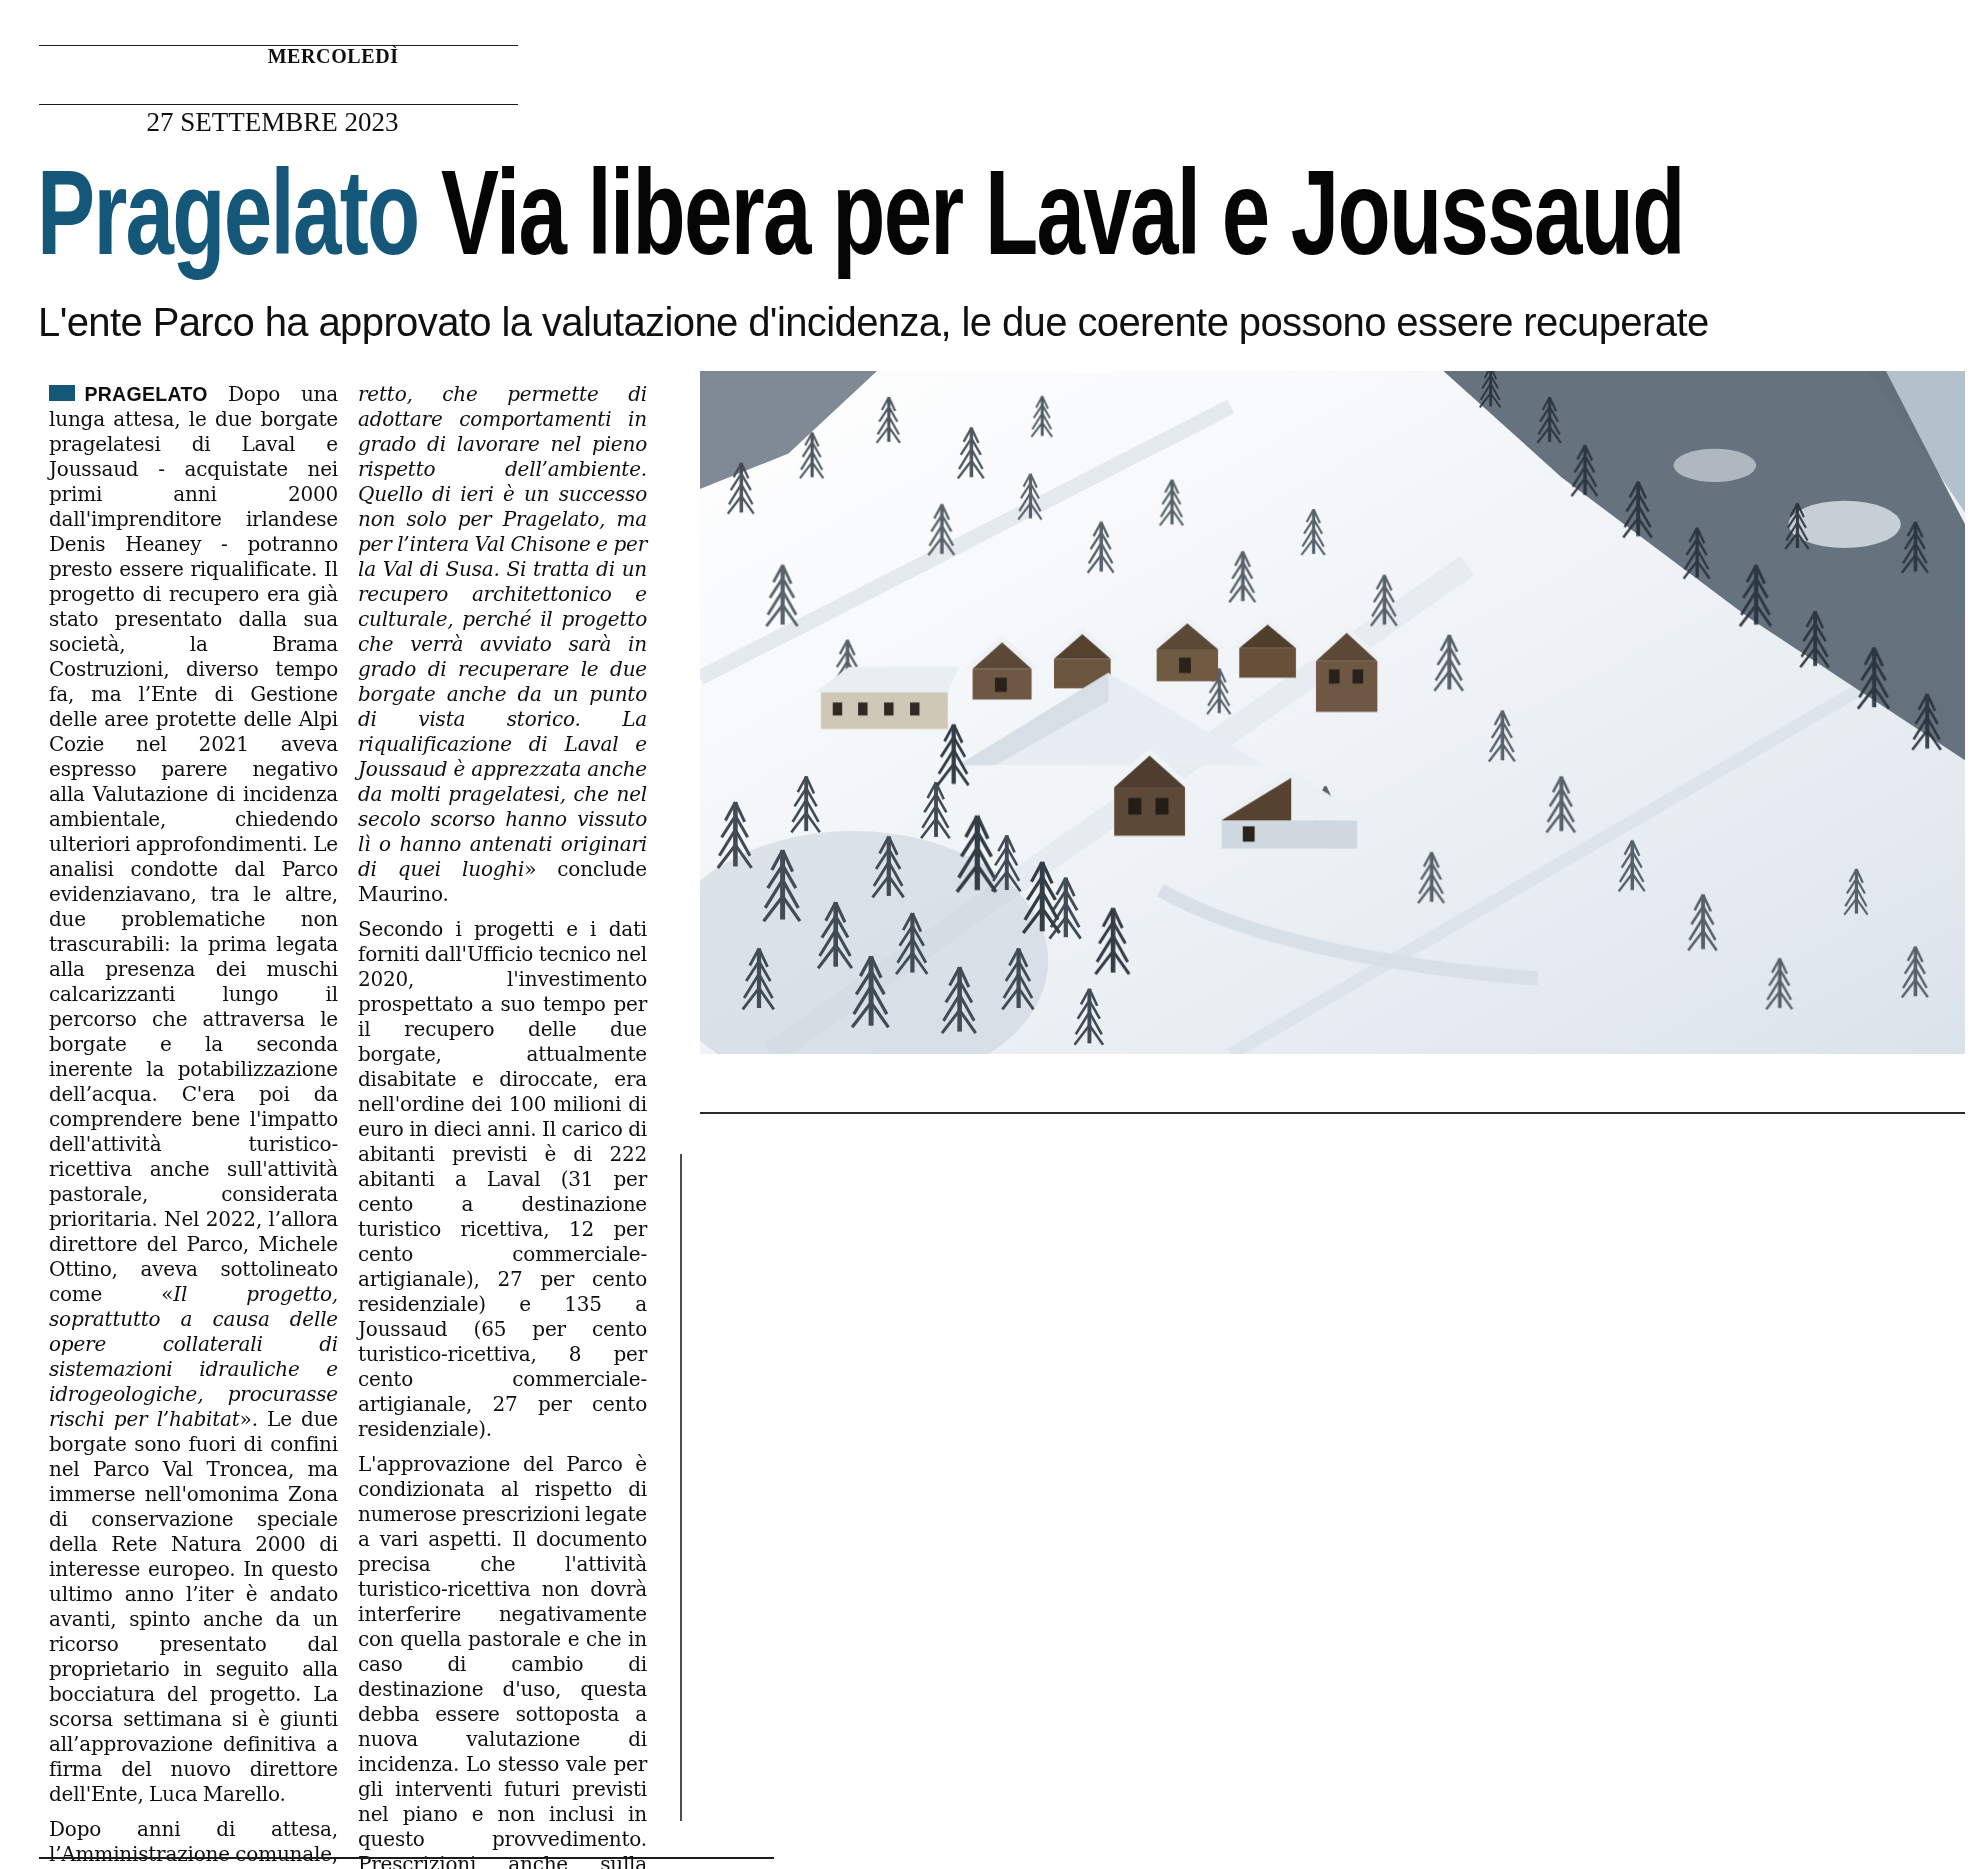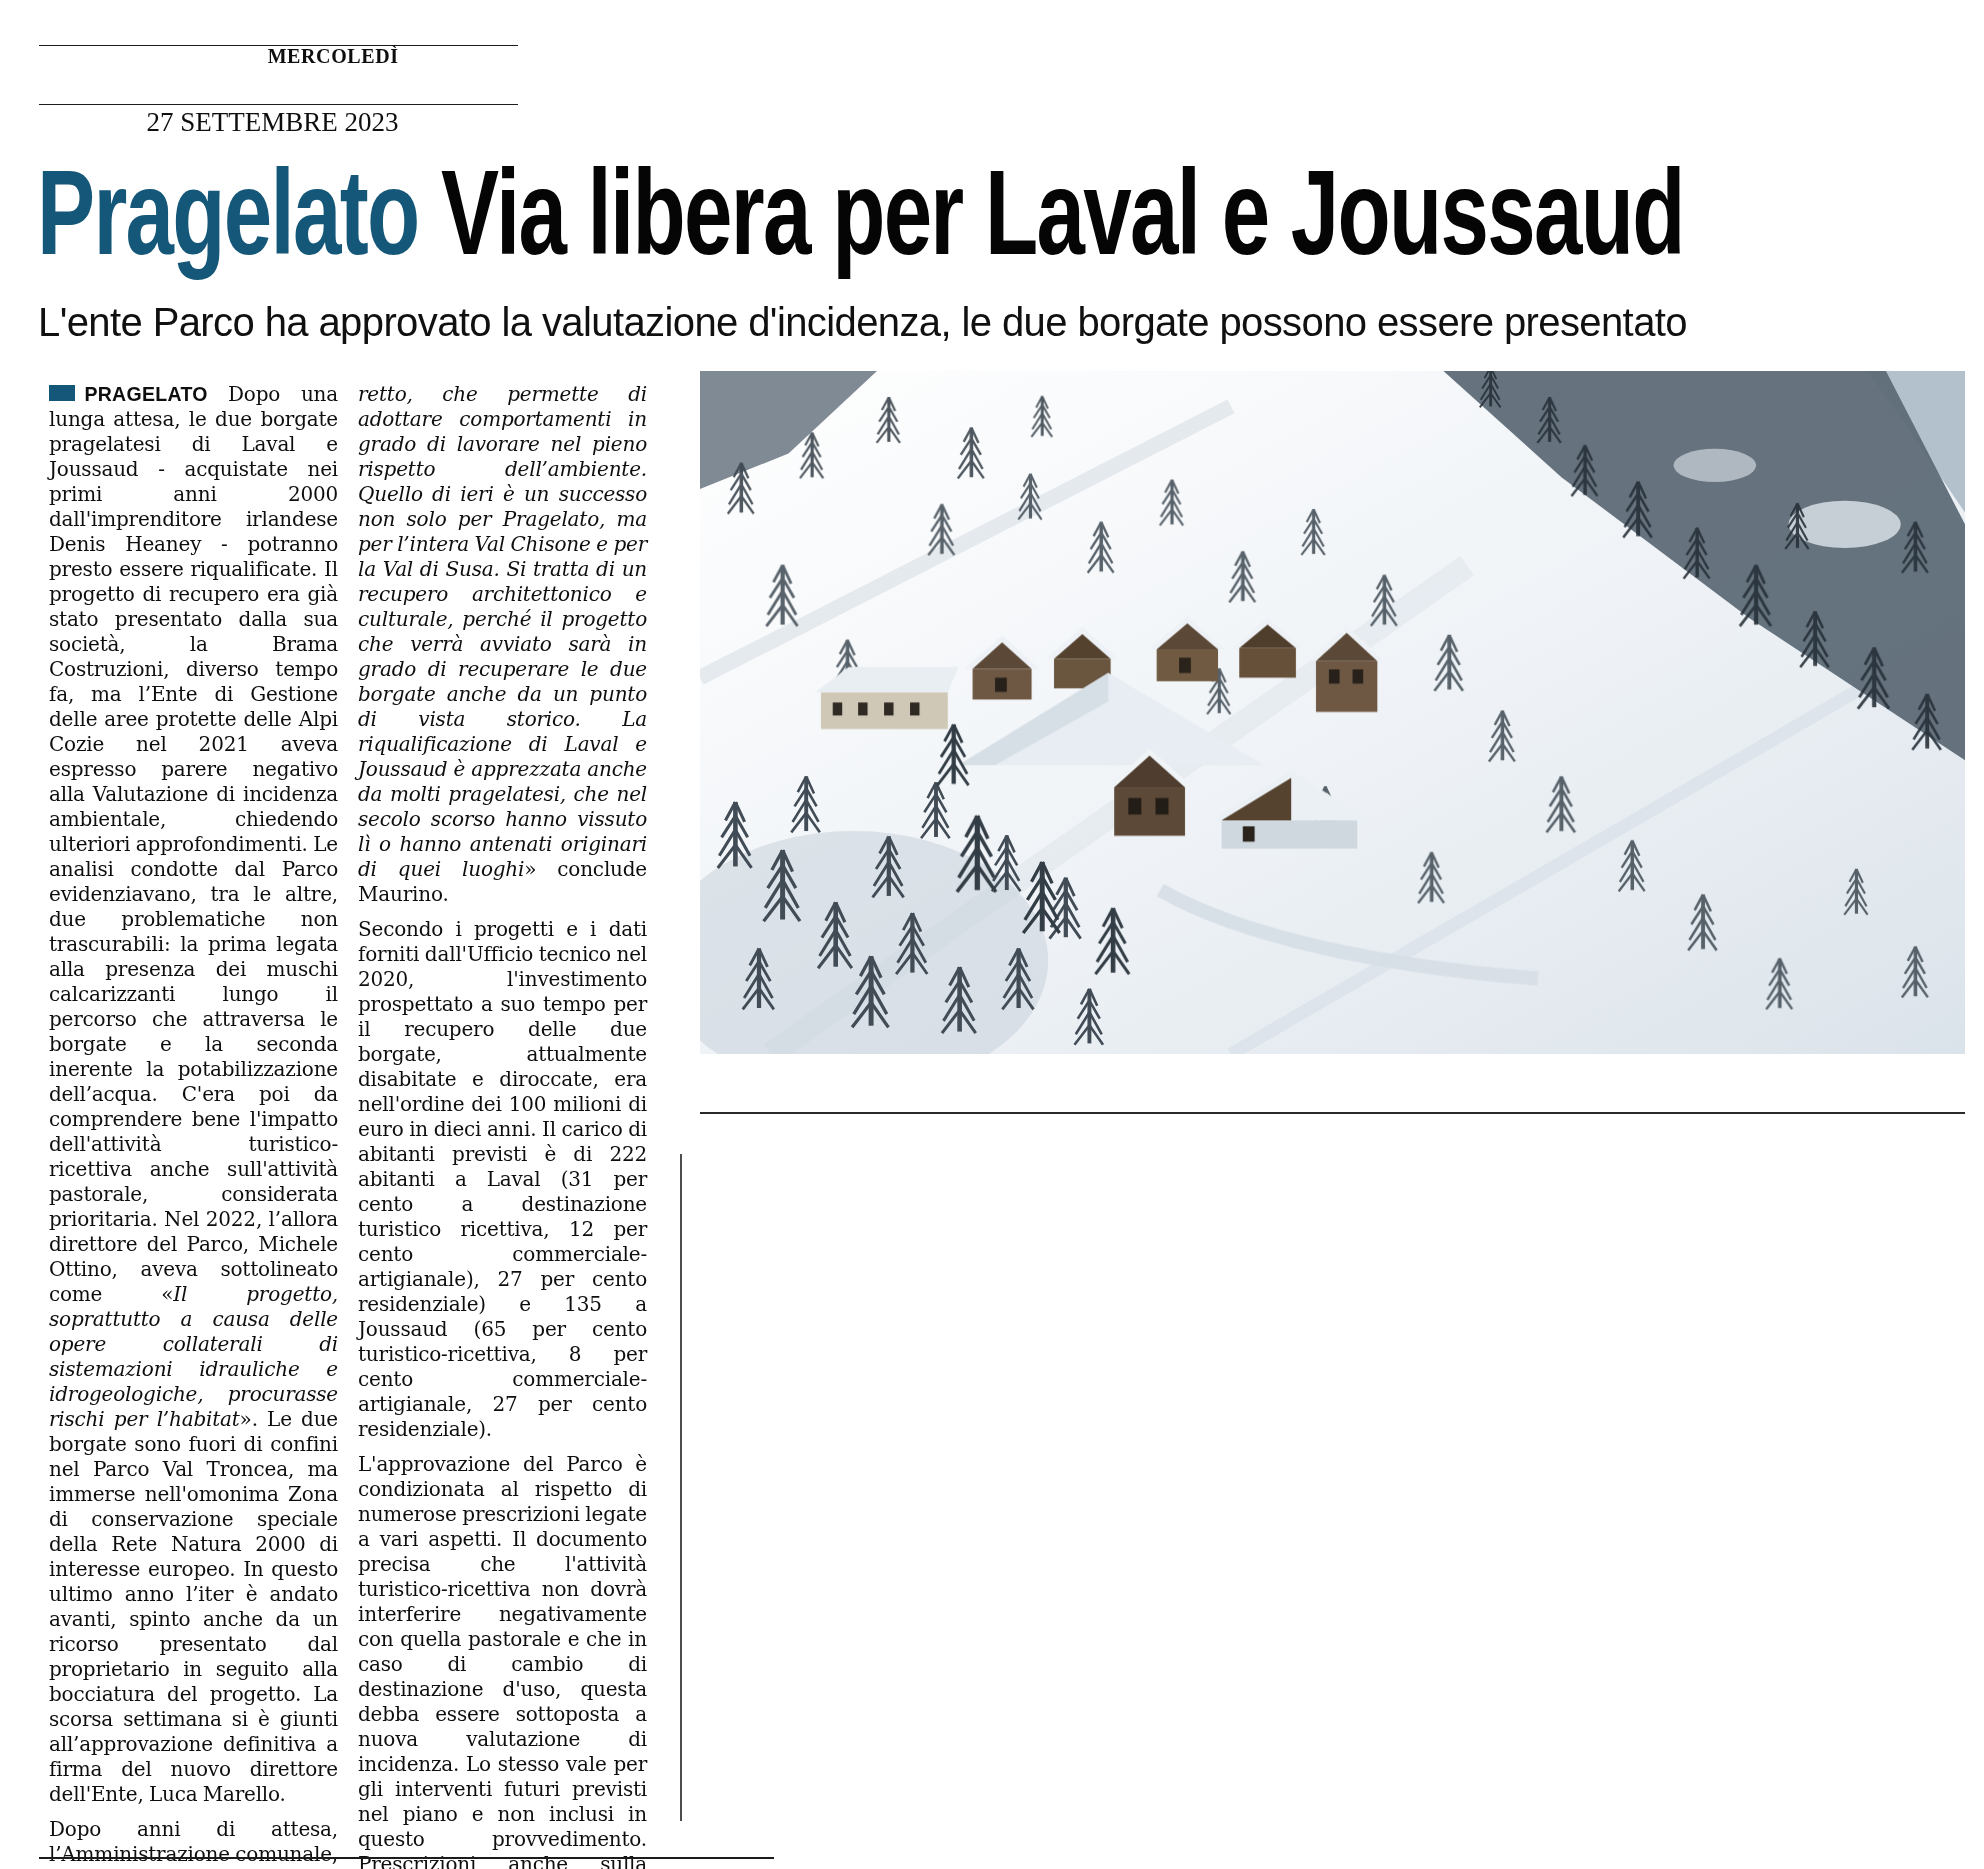--- a/index.html
+++ b/index.html
@@ -75,21 +75,21 @@
       <div class="date-full">27 SETTEMBRE 2023</div>
     </div>
     <div class="mast-divider"></div>
   </div>
 
   <div class="headline">
     <span class="headline-scale">
       <span class="kicker">Pragelato</span><span class="headline-main">Via libera per Laval e Joussaud</span>
     </span>
   </div>
-  <div class="subtitle">L'ente Parco ha approvato la valutazione d'incidenza, le due borgate possono essere presentato</div>
+  <div class="subtitle">L'ente Parco ha approvato la valutazione d'incidenza, le due coerente possono essere recuperate</div>
 
   <div class="article-col" id="col1" lang="it">
       <p><span class="sq"></span><span class="lead-label">PRAGELATO </span><span>Dopo una lunga attesa, le due borgate pragelatesi di Laval e Joussaud - acquistate nei primi anni 2000 dall'imprenditore irlandese Denis Heaney - potranno presto essere riqualificate. Il progetto di recupero era già stato presentato dalla sua società, la Brama Costruzioni, diverso tempo fa, ma l’Ente di Gestione delle aree protette delle Alpi Cozie nel 2021 aveva espresso parere negativo alla Valutazione di incidenza ambientale, chiedendo ulteriori approfondimenti. Le analisi condotte dal Parco evidenziavano, tra le altre, due problematiche non trascurabili: la prima legata alla presenza dei muschi calcarizzanti lungo il percorso che attraversa le borgate e la seconda inerente la potabilizzazione dell’acqua. C'era poi da comprendere bene l'impatto dell'attività turistico-ricettiva anche sull'attività pastorale, considerata prioritaria. Nel 2022, l’allora direttore del Parco, Michele Ottino, aveva sottolineato come «</span><span class="seg-i">Il progetto, soprattutto a causa delle opere collaterali di sistemazioni idrauliche e idrogeologiche, procurasse rischi per l’habitat</span><span>». Le due borgate sono fuori di confini nel Parco Val Troncea, ma immerse nell'omonima Zona di conservazione speciale della Rete Natura 2000 di interesse europeo. In questo ultimo anno l’iter è andato avanti, spinto anche da un ricorso presentato dal proprietario in seguito alla bocciatura del progetto. La scorsa settimana si è giunti all’approvazione definitiva a firma del nuovo direttore dell'Ente, Luca Marello.</span></p>
       <p><span>Dopo anni di attesa, l’Amministrazione comunale, che aveva già dato la propria approvazione, si dichiara quindi molto soddisfatta del traguardo raggiunto: «</span><span class="seg-i">Ciò che ha fatto il Parco è un atto buono e cor-</span></p>
     </div>
   <div class="article-col" id="col2" lang="it">
       <p><span class="seg-i">retto, che permette di adottare comportamenti in grado di lavorare nel pieno rispetto dell’ambiente. Quello di ieri è un successo non solo per Pragelato, ma per l’intera Val Chisone e per la Val di Susa. Si tratta di un recupero architettonico e culturale, perché il progetto che verrà avviato sarà in grado di recuperare le due borgate anche da un punto di vista storico. La riqualificazione di Laval e Joussaud è apprezzata anche da molti pragelatesi, che nel secolo scorso hanno vissuto lì o hanno antenati originari di quei luoghi</span><span>» conclude Maurino.</span></p>
       <p><span>Secondo i progetti e i dati forniti dall'Ufficio tecnico nel 2020, l'investimento prospettato a suo tempo per il recupero delle due borgate, attualmente disabitate e diroccate, era nell'ordine dei 100 milioni di euro in dieci anni. Il carico di abitanti previsti è di 222 abitanti a Laval (31 per cento a destinazione turistico ricettiva, 12 per cento commerciale-artigianale), 27 per cento residenziale) e 135 a Joussaud (65 per cento turistico-ricettiva, 8 per cento commerciale-artigianale, 27 per cento residenziale).</span></p>
       <p><span>L'approvazione del Parco è condizionata al rispetto di numerose prescrizioni legate a vari aspetti. Il documento precisa che l'attività turistico-ricettiva non dovrà interferire negativamente con quella pastorale e che in caso di cambio di destinazione d'uso, questa debba essere sottoposta a nuova valutazione di incidenza. Lo stesso vale per gli interventi futuri previsti nel piano e non inclusi in questo provvedimento. Prescrizioni anche sulla raccolta dei semi per i ripristini dei prati (deve essere locale o provenire da un sito coerente con la Zsc).</span></p>
       <div class="byline">

